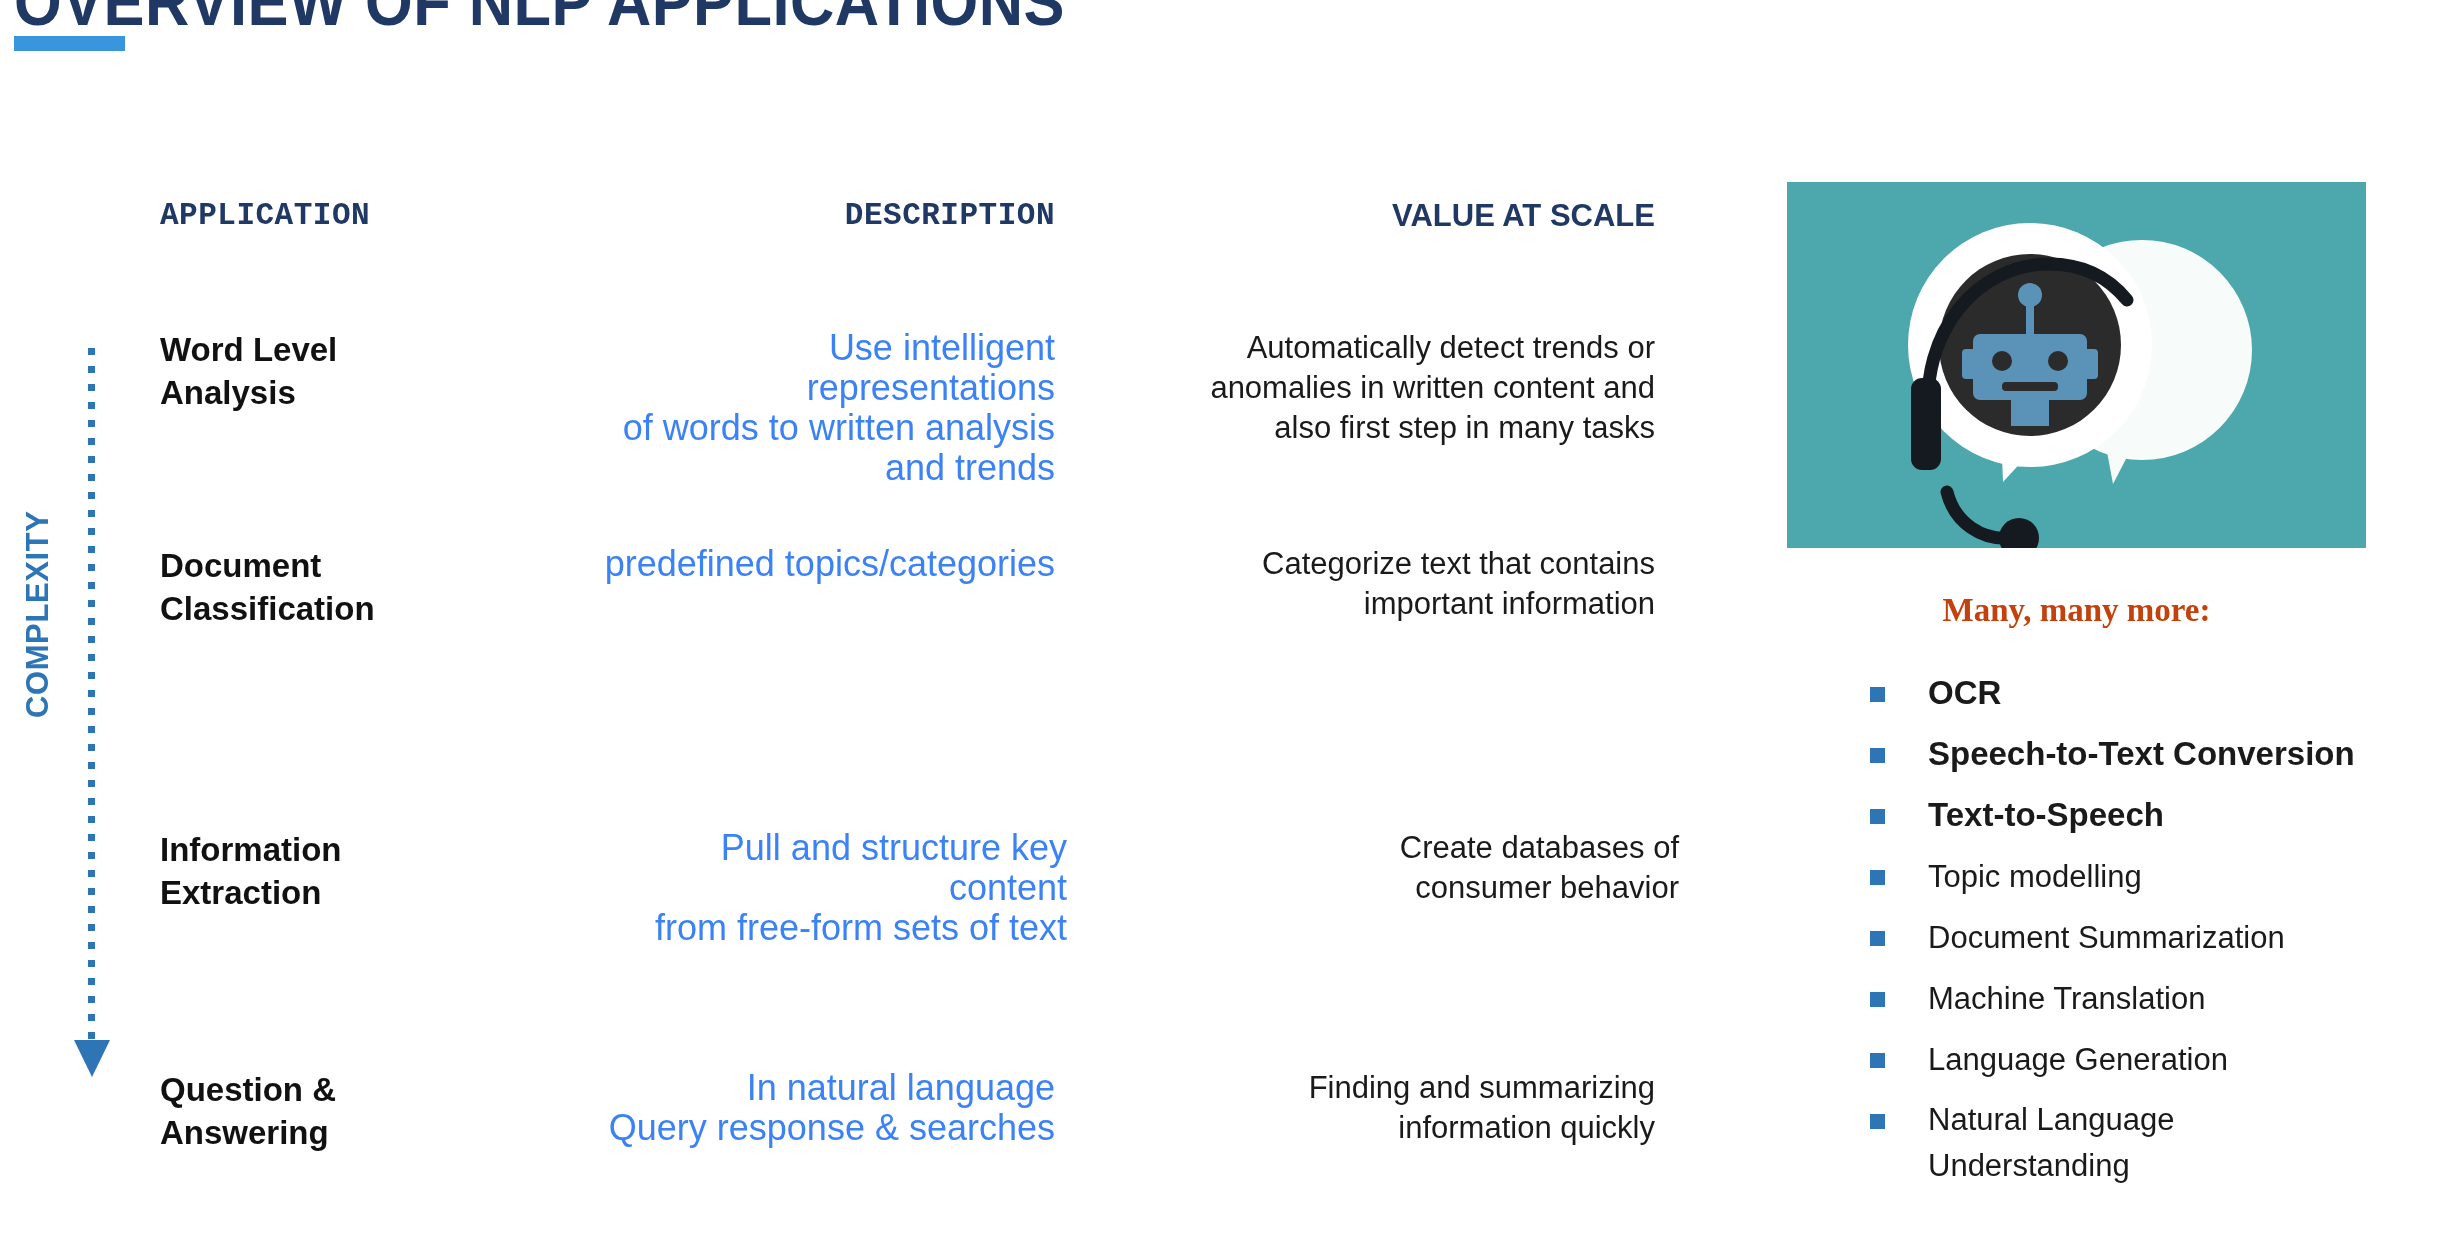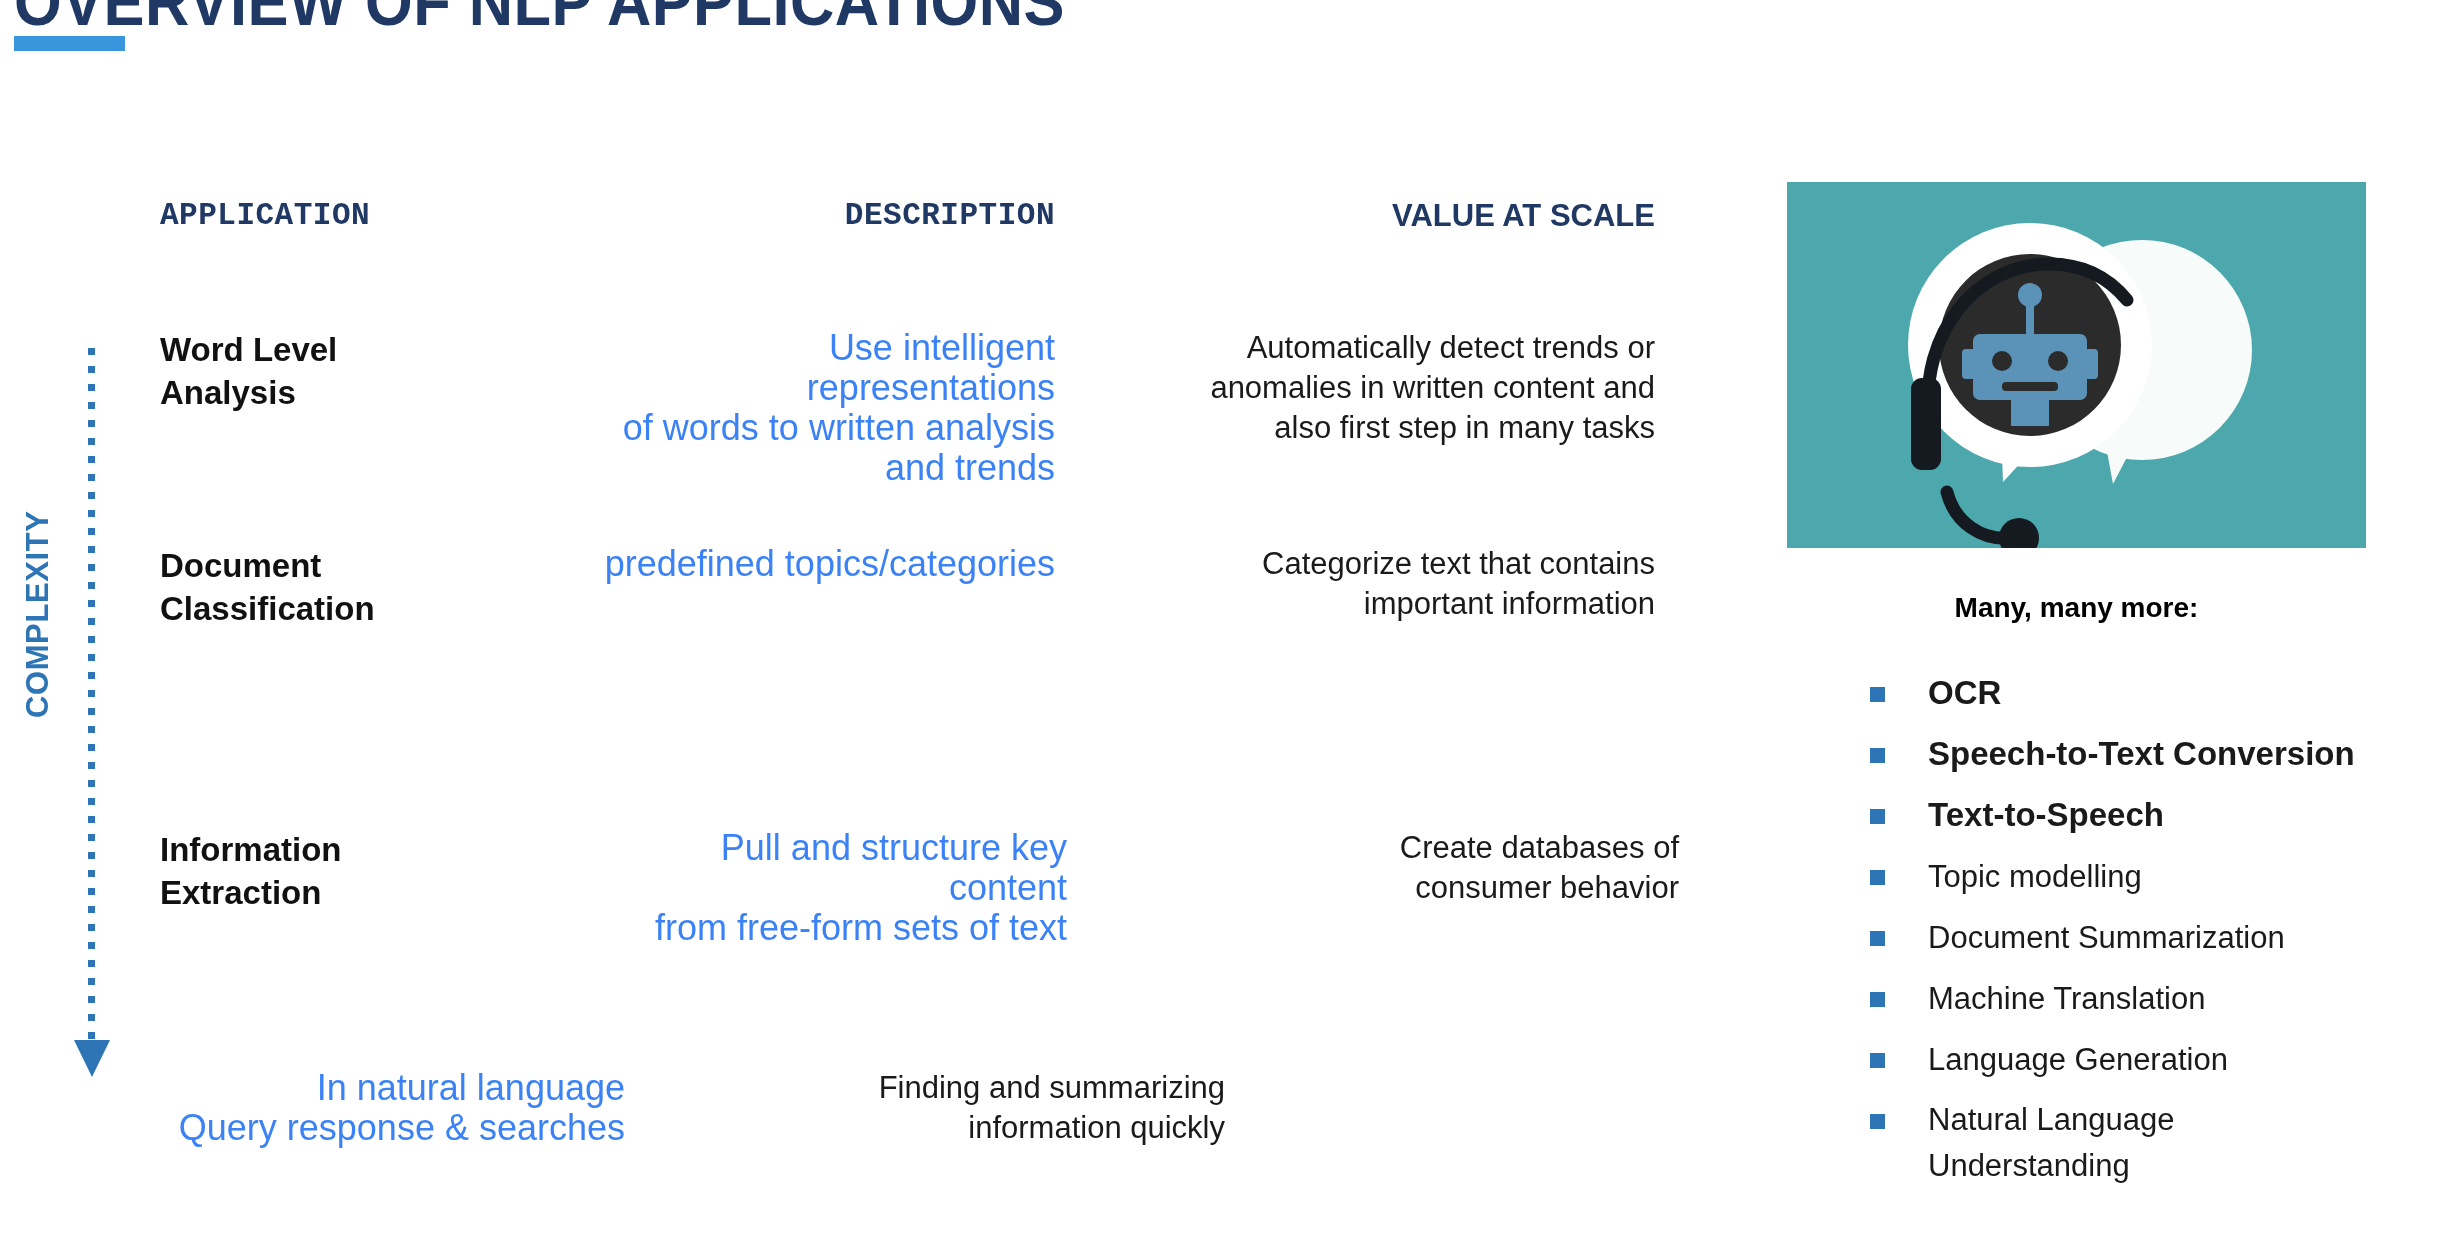--- a/index.html
+++ b/index.html
@@ -148,24 +148,24 @@
     width: 579px;
     height: 366px;
   }
 
   #many-more-heading {
     position: absolute;
     left: 1787px;
     top: 592px;
     width: 579px;
     text-align: center;
-    font-family: Liberation Sans, sans-serif;
-    font-size: 28px;
-    font-weight: 700;
-    color: #000000;
+    font-family: Liberation Serif, serif;
+    font-size: 33px;
+    font-weight: 700;
+    color: #c2410c;
   }
 
   #extras-list {
     position: absolute;
     left: 1838px;
     top: 658px;
     width: 600px;
     margin: 12px;
     padding: 0;
     list-style: none;
@@ -255,20 +255,24 @@
       <span class="cell-line">Pull and structure key content</span>
       <span class="cell-line">from free-form sets of text</span>
     </div>
     <div class="col-value cell-value">
       <span class="cell-line">Create databases of</span>
       <span class="cell-line">consumer behavior</span>
     </div>
   </div>
 
   <div class="matrix-row" style="height:150px;">
+    <div class="col-application cell-application">
+      <span class="cell-line">Question &amp;</span>
+      <span class="cell-line">Answering</span>
+    </div>
     <div class="col-description cell-description">
       <span class="cell-line">In natural language</span>
       <span class="cell-line">Query response &amp; searches</span>
     </div>
     <div class="col-value cell-value">
       <span class="cell-line">Finding and summarizing</span>
       <span class="cell-line">information quickly</span>
     </div>
   </div>
 

